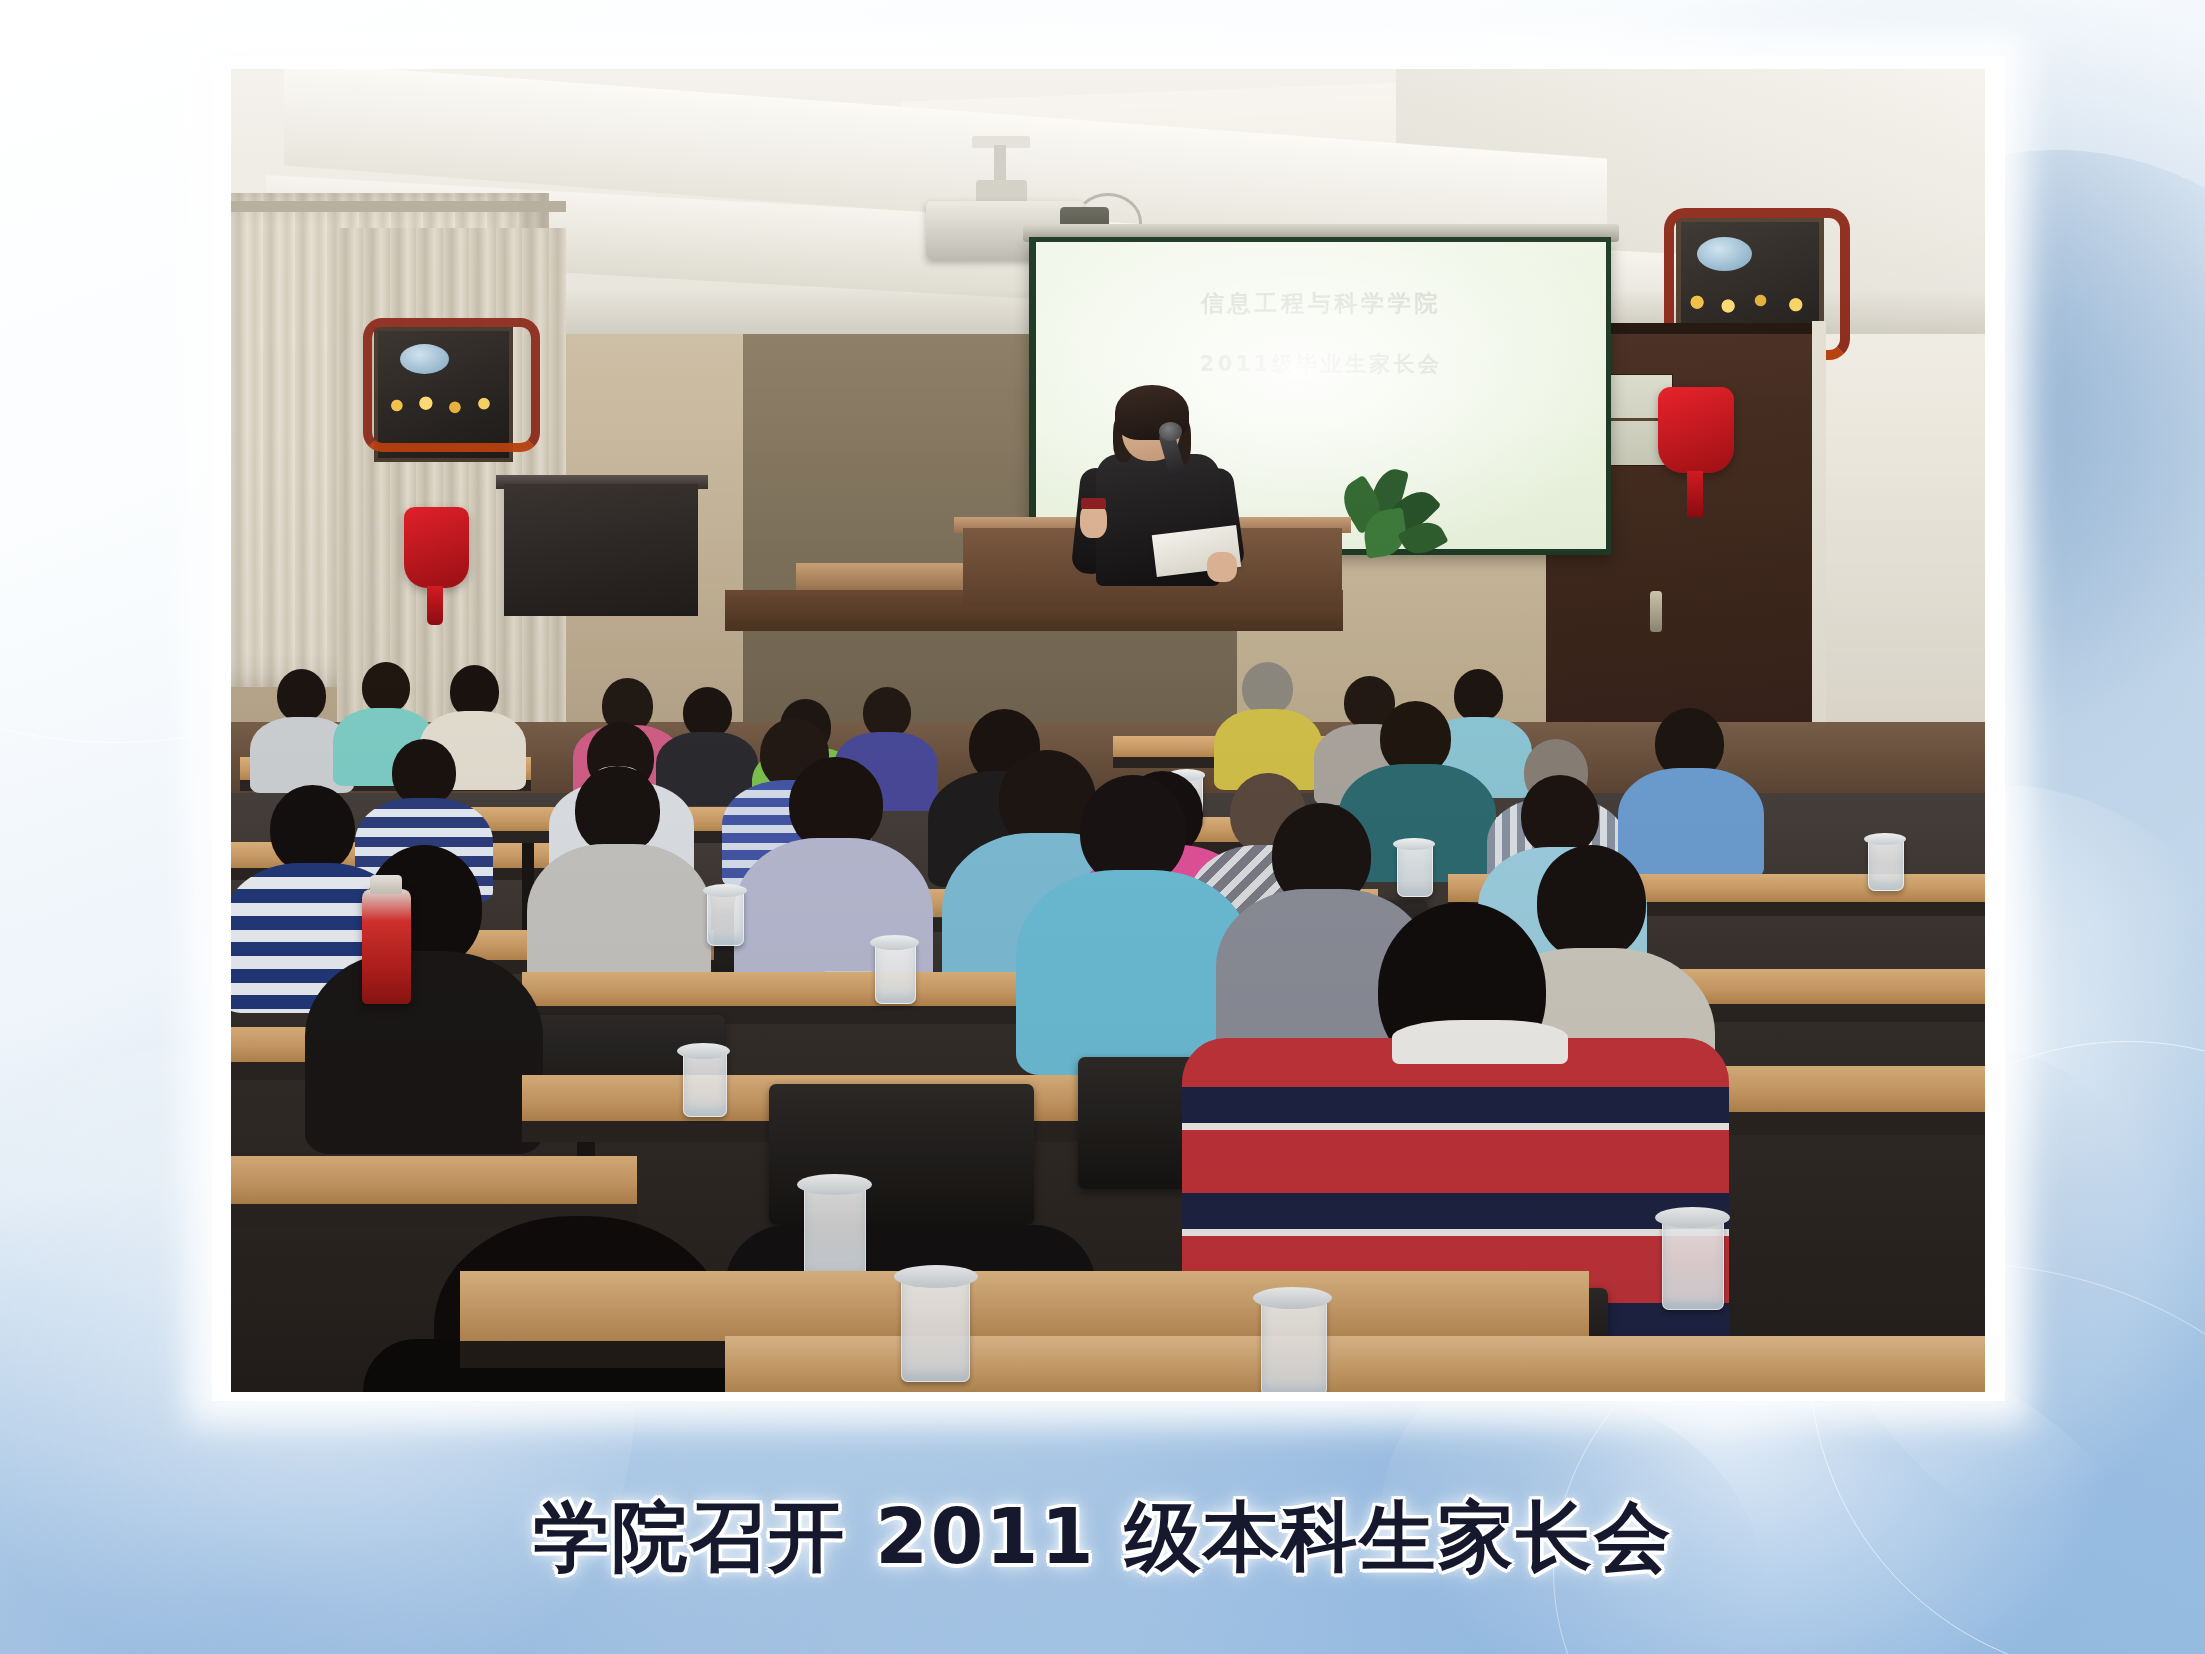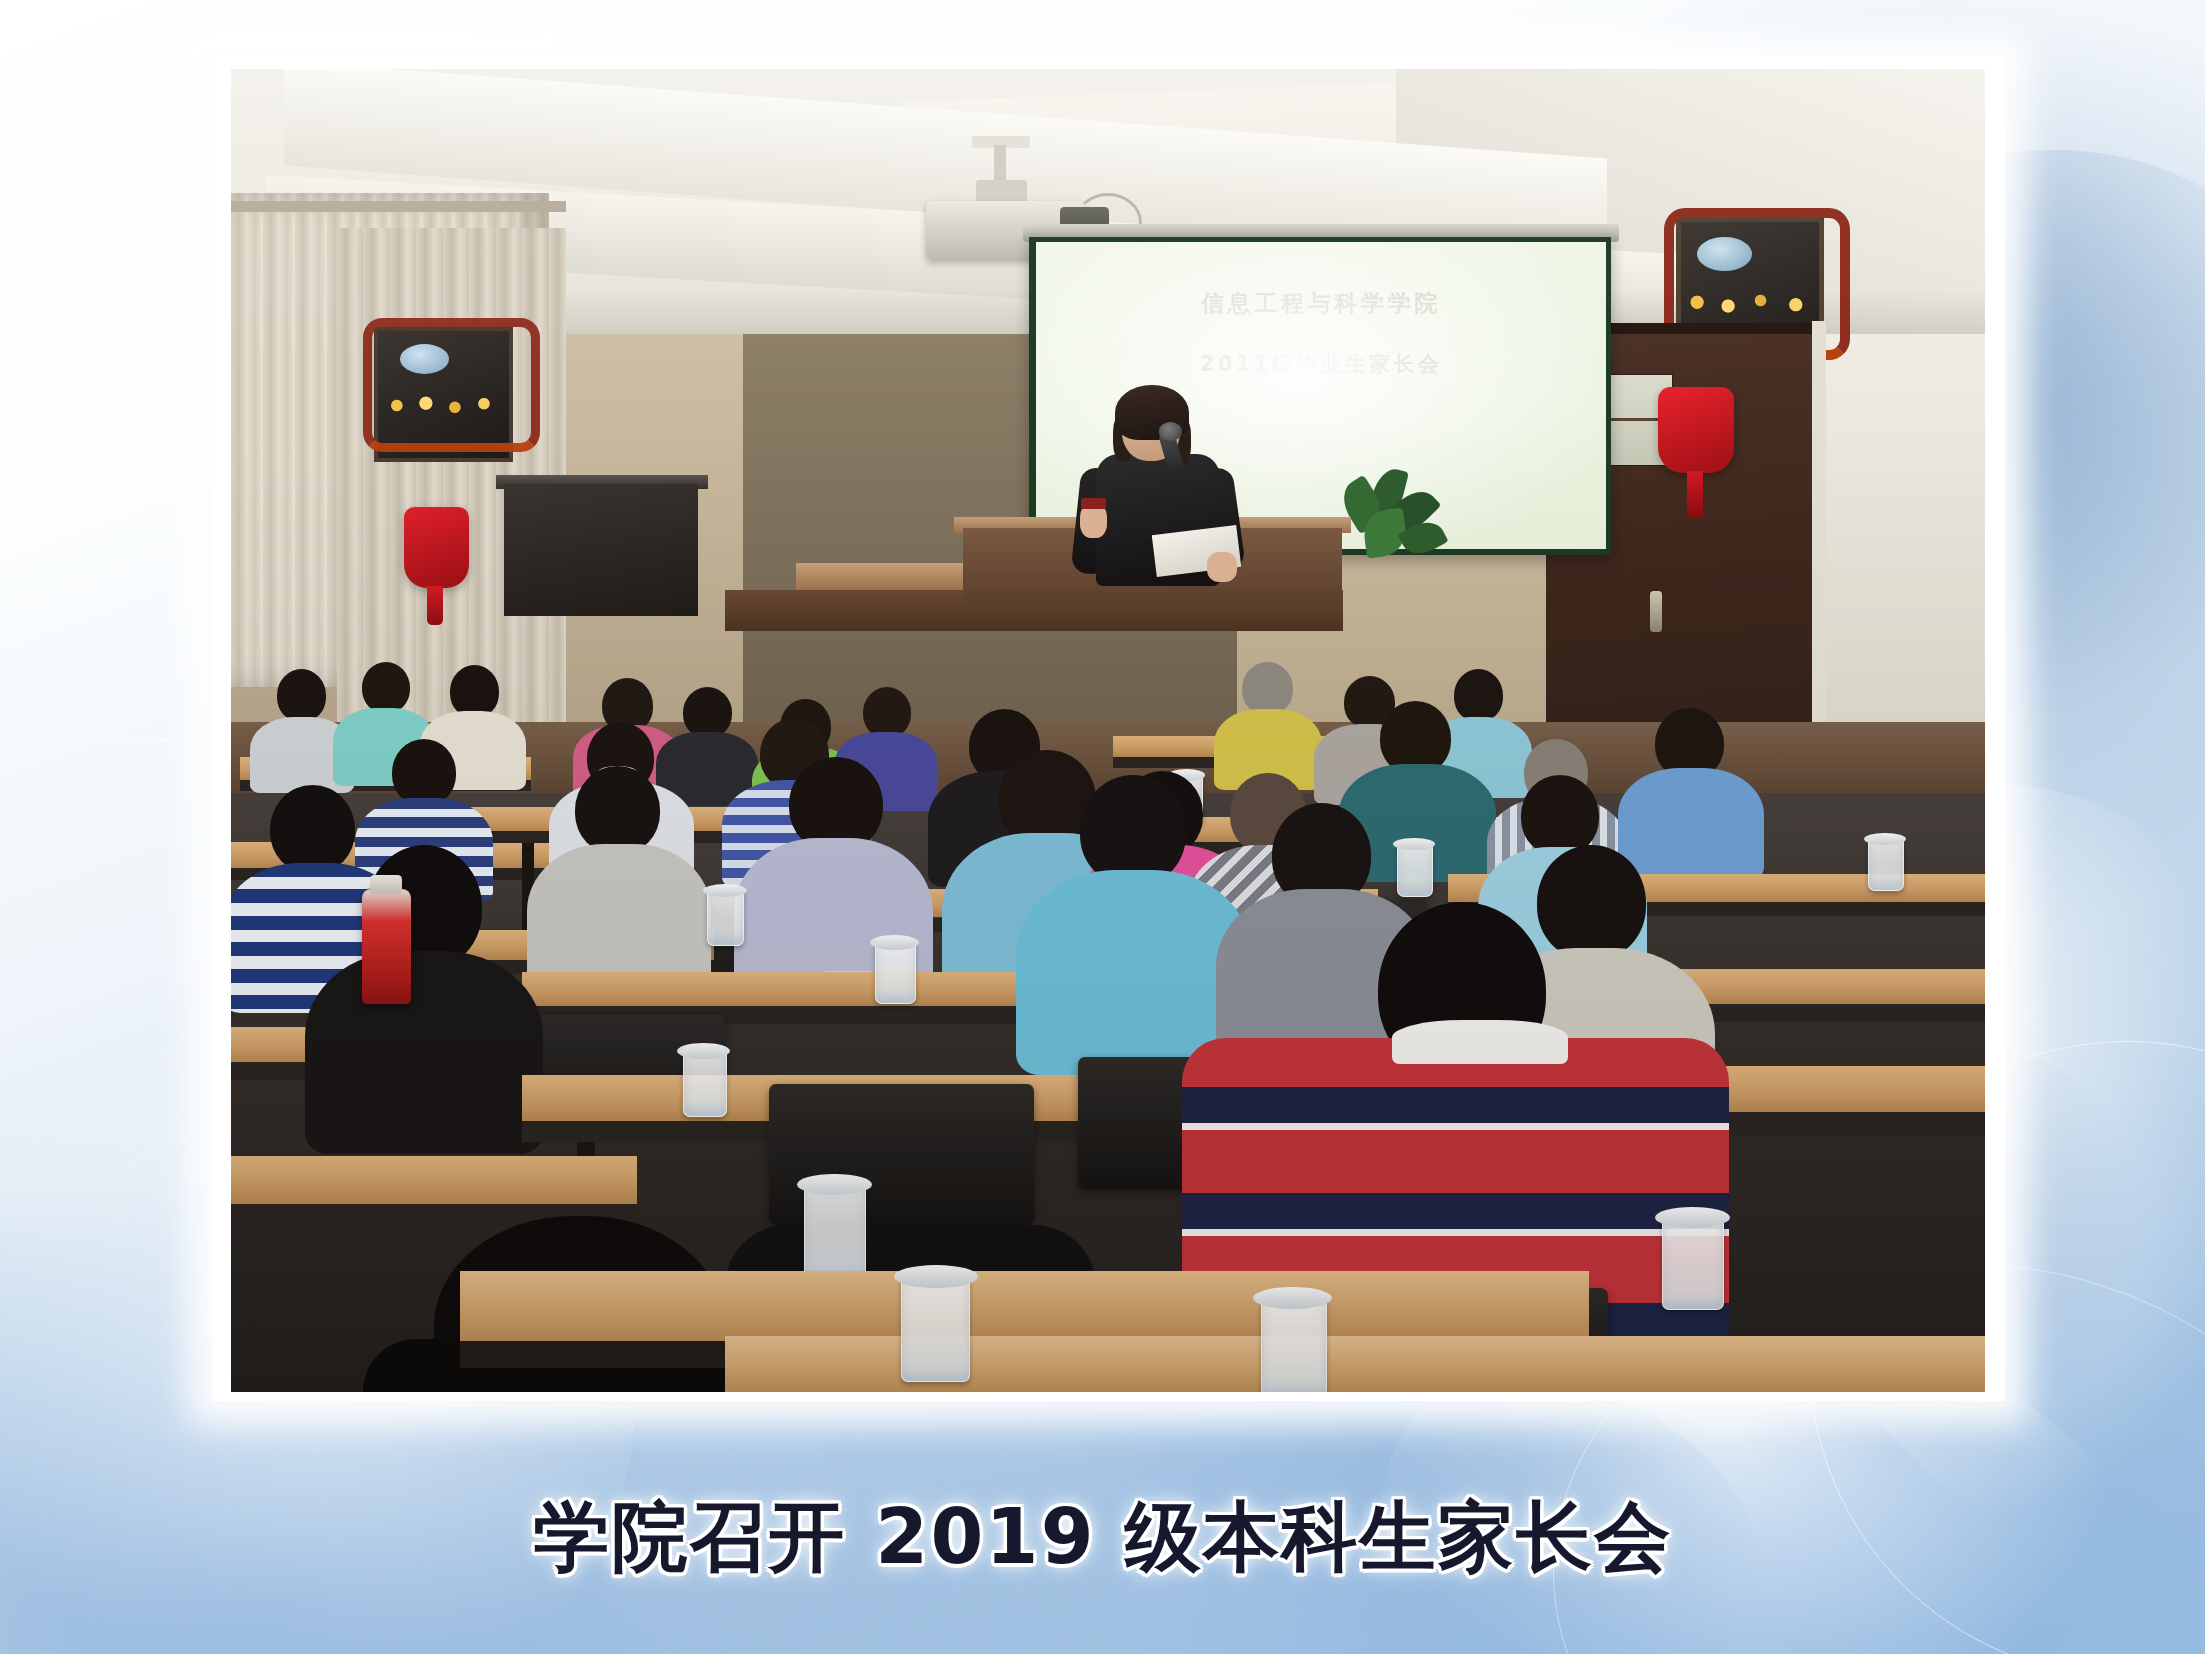--- a/index.html
+++ b/index.html
@@ -582,16 +582,16 @@
     <div class="cup" style="left:670px;top:1207px;width:67px;height:104px;"></div>
     <div class="cup-rim" style="left:663px;top:1196px;width:84px;height:23px;"></div>
 
     <div class="cup" style="left:1030px;top:1228px;width:64px;height:97px;"></div>
     <div class="cup-rim" style="left:1022px;top:1218px;width:79px;height:22px;"></div>
 
     <div class="ly" style="left:0;top:0;width:1754px;height:1323px;pointer-events:none;
         background:linear-gradient(180deg,rgba(255,255,255,.05) 0%,rgba(0,0,0,0) 26%,rgba(0,0,0,.10) 100%);"></div>
   </div>
 
-  <div class="caption">学院召开 2019 级本科生家长会</div>
+  <div class="caption">学院召开 2011 级本科生家长会</div>
 
 </div>
 
 
 </body></html>

